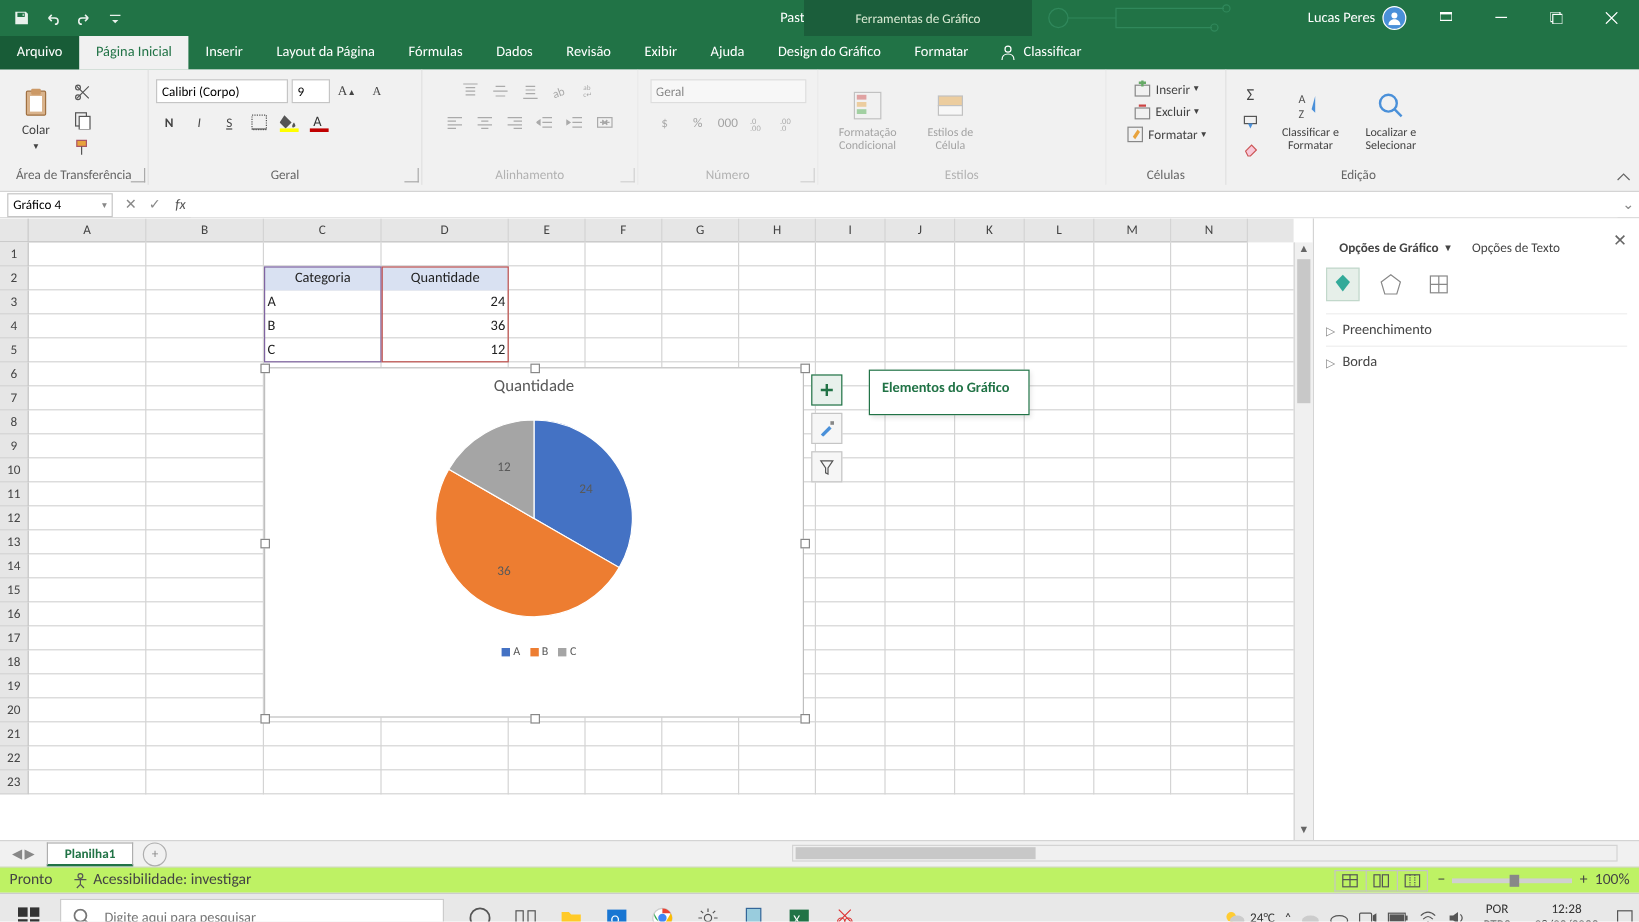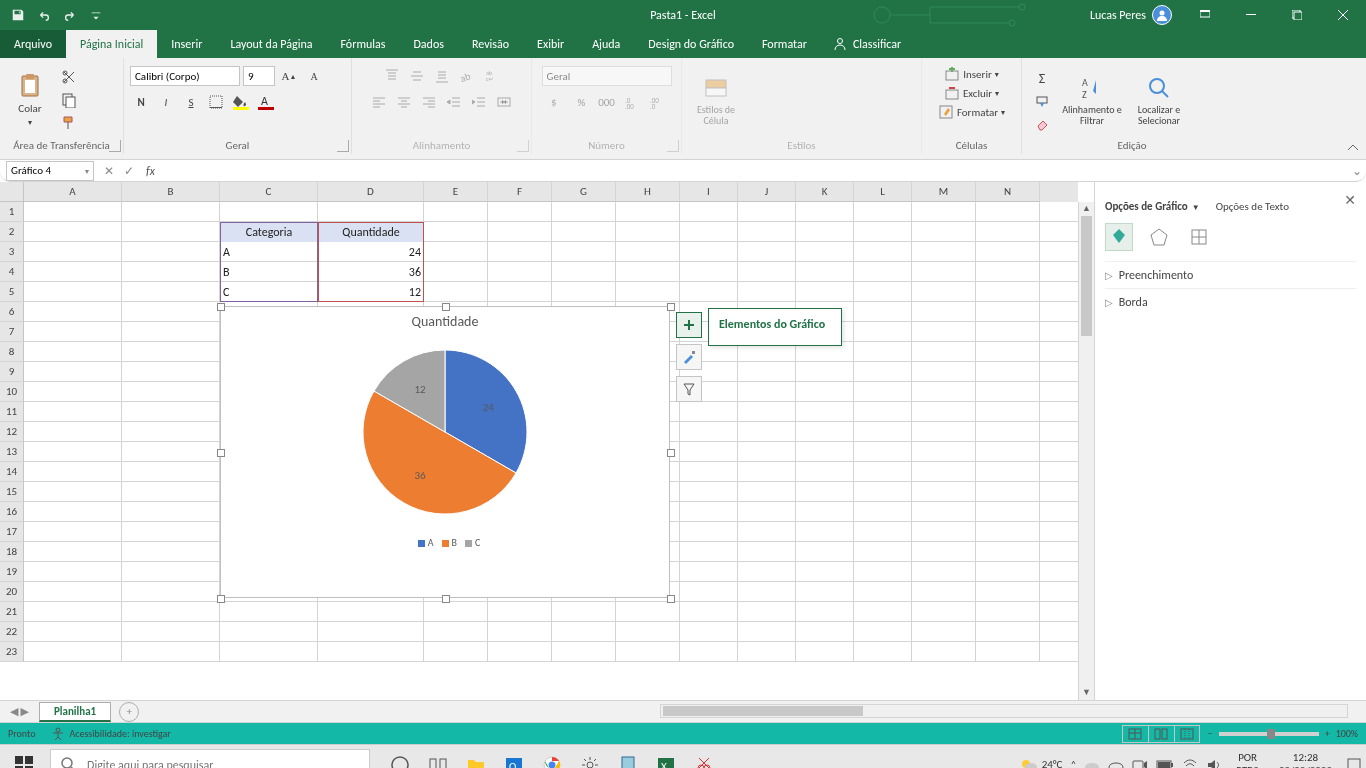--- a/index.html
+++ b/index.html
@@ -38,21 +38,21 @@
 .ribbon .bigbtn .icon { width: 28px; height: 28px; }
 .ribbon .stack { display: flex; flex-direction: column; gap: 3px; }
 .ribbon .smbtn { width: 22px; height: 20px; display: flex; align-items: center; justify-content: center; }
 .ribbon input.fontname { width: 110px; height: 20px; border: 1px solid #c5c5c5; font-size: 11px; padding: 0 4px; background:#fff;}
 .ribbon input.fontsize { width: 32px; height: 20px; border: 1px solid #c5c5c5; font-size: 11px; padding: 0 4px; background:#fff;}
 .ribbon .row { display: flex; gap: 3px; align-items:center;}
 .ribbon .disabled { opacity: 0.45; }
 .ribbon .collapse { position:absolute; right:4px; bottom:4px; width:18px; height:14px;}
 
 
-.fbar { height: 22px; background: #fff; border-bottom: 1px solid #d4d4d4; display: flex; align-items: center; font-size: 12px; border-radius: 10px; }
+.fbar { height: 22px; background: #fff; border-bottom: 1px solid #d4d4d4; display: flex; align-items: center; font-size: 12px; }
 .fbar .namebox { width: 88px; height: 20px; border: 1px solid #c5c5c5; margin: 0 2px 0 6px; padding: 0 4px; display:flex; align-items:center; justify-content:space-between; font-size:11px;}
 .fbar .fxbtns { display:flex; align-items:center; gap:2px; padding:0 4px; color:#888;}
 .fbar .fxbtns span { width:18px; text-align:center;}
 .fbar .fx { font-style: italic; color: #555; padding:0 4px;}
 .fbar .finput { flex: 1; height: 20px; border: none; outline:none; font-size: 12px; padding: 0 4px; }
 .fbar .expand { width:18px; color:#888; text-align:center;}
 
 
 .main { display: flex; height: 518px; position:relative;}
 .grid-area { flex: 1; position: relative; overflow: hidden; background:#fff;}
@@ -86,39 +86,39 @@
 .chartbtn.active { border: 1px solid #217346; background:#e8f1ec;}
 .flyout { position: absolute; background: #fff; border: 1px solid #217346; padding: 8px 16px 8px 10px; font-size: 12px; box-shadow:2px 2px 4px rgba(0,0,0,.1);}
 .flyout .ftitle { color: #217346; font-weight: 600; padding-bottom: 6px; }
 .flyout label { display: flex; align-items: center; gap: 6px; padding: 2px 0; color:#333;}
 .flyout input[type=checkbox]{ accent-color:#217346;}
 
 
 .fpane { width: 272px; border-left: 1px solid #d4d4d4; background: #fff; padding: 8px 10px; position:relative;}
 .fpane .ftitle { font-size: 17px; color: #217346; font-weight:400;}
 .fpane .close { position:absolute; right:10px; top:10px; font-size:14px; color:#666;}
-.fpane .tabs { display: flex; gap: 16px; font-size: 11px; color: #444; margin: 10px 0; }
+.fpane .tabs { display: flex; gap: 16px; font-size: 11px; color: #444; margin: 10px 11px; }
 .fpane .tabs .pt { display:flex; align-items:center; gap:4px;}
 .fpane .tabs .pt.bold { font-weight:600;}
 .fpane .iconrow { display: flex; gap: 12px; margin: 6px 0 10px; }
 .fpane .iconrow .pi { width: 28px; height: 28px; display: flex; align-items: center; justify-content: center; border:1px solid transparent;}
 .fpane .iconrow .pi.active { background:#e6efe9; border:1px solid #c2d8cb;}
 .fpane .section { display:flex; align-items:center; gap:6px; font-size: 12px; color: #444; padding: 6px 0; border-top: 1px solid #eee; }
 .fpane .section .chev { font-size:10px; color:#888;}
 
 
 .sheettabs { height: 22px; background: #f1f1f1; border-top: 1px solid #d4d4d4; display: flex; align-items: center; font-size: 11px; color: #444; position:relative;}
 .sheettabs .nav { display:flex; gap:2px; padding:0 10px; color:#888;}
 .sheettabs .stab { padding: 2px 14px; background: #fff; border: 1px solid #aeaeae; border-bottom: 2px solid #217346; color: #217346; font-weight:600;}
 .sheettabs .addtab { width:20px; height:20px; border:1px solid #aeaeae; border-radius:50%; margin-left:8px; display:flex; align-items:center; justify-content:center; color:#888;}
 .sheettabs .hscroll { position:absolute; right:18px; left:660px; top:3px; height:14px; background:#f0f0f0; border:1px solid #d4d4d4;}
 .sheettabs .hscroll .thumb { position:absolute; left:2px; top:1px; height:10px; width:200px; background:#c8c8c8;}
 
 
-.status { height: 22px; background: #14b8a6; border-top: 1px solid #d4d4d4; display: flex; align-items: center; font-size: 10px; color: #444; padding: 0 8px; justify-content: space-between; }
+.status { height: 22px; background: #bef264; border-top: 1px solid #d4d4d4; display: flex; align-items: center; font-size: 13px; color: #444; padding: 0 8px; justify-content: space-between; }
 .status .left { display: flex; gap: 16px; align-items:center;}
 .status .right { display: flex; align-items: center; gap: 8px; }
 .status .views { display:flex;}
 .status .views .v { width:26px; height:18px; border:1px solid #c5c5c5; border-right:none; display:flex; align-items:center; justify-content:center;}
 .status .views .v:last-child{ border-right:1px solid #c5c5c5;}
 .zoom { display: flex; align-items: center; gap: 6px; }
 .zoom .track { width: 100px; height: 4px; background: #d0d0d0; position: relative; }
 .zoom .track .thumb { position: absolute; left: 48px; top: -3px; width: 8px; height: 10px; background: #888; }
 
 
@@ -154,20 +154,23 @@
         </svg>
       </div>
     <div class="qbtn">
         <svg viewBox="0 0 16 16">
           <path fill="#fff" d="M3 5h10v1H3zm2 5l3 3 3-3z"></path>
         </svg>
       </div>
   </div>
   <div class="center">
       <span>Pasta1 - Excel</span>
+    </div>
+  <div class="ctxtab">
+      <span>Ferramentas de Gráfico</span>
     </div>
   <svg class="circuit" viewBox="0 0 220 30">
       <g fill="none" stroke="#3a966a" stroke-width="1">
         <circle cx="20" cy="15" r="8"></circle>
         <path d="M28 15h40M68 15v-8h50M118 7h40"></path>
         <circle cx="160" cy="7" r="3"></circle>
         <path d="M68 15v8h80"></path>
         <circle cx="150" cy="23" r="3"></circle>
       </g>
     </svg>
@@ -432,20 +435,29 @@
               <text x="0" y="14" font-size="7" fill="#555">.0</text>
             </svg>
           </div>
       </div>
     </div>
     <div class="label"><span>Número</span><span class="launcher"></span></div>
   </div>
 
   <div class="group disabled" style="width:240px">
     <div class="top" style="gap:6px">
+      <div class="bigbtn" style="width:70px">
+        <svg class="icon" viewBox="0 0 28 28">
+            <rect x="3" y="3" width="22" height="22" fill="none" stroke="#888"></rect>
+            <rect x="5" y="5" width="8" height="4" fill="#c44"></rect>
+            <rect x="5" y="11" width="8" height="4" fill="#e8a33d"></rect>
+            <rect x="5" y="17" width="8" height="4" fill="#4a4"></rect>
+          </svg>
+        <span style="font-size:10px; text-align:center;line-height:1.1">Formatação Condicional</span>
+      </div>
       <div class="bigbtn" style="width:56px">
         <svg class="icon" viewBox="0 0 28 28">
             <rect x="4" y="6" width="20" height="8" fill="#e8a33d" stroke="#888"></rect>
             <rect x="4" y="14" width="20" height="8" fill="#fff" stroke="#888"></rect>
           </svg>
         <span style="font-size:10px; text-align:center;line-height:1.1">Estilos de Célula</span>
       </div>
     </div>
     <div class="label"><span>Estilos</span></div>
   </div>
@@ -497,21 +509,21 @@
               <path fill="#f8c8d8" stroke="#c55" d="M3 8l5-5 4 4-5 5H5z"></path>
             </svg>
           </div>
       </div>
       <div class="bigbtn" style="width:60px">
         <svg class="icon" viewBox="0 0 28 28">
             <text x="4" y="12" font-size="10" fill="#555">A</text>
             <text x="4" y="24" font-size="10" fill="#555">Z</text>
             <path fill="#4a90d9" d="M18 6v14l-3-3m3 3l3-3"></path>
           </svg>
-        <span style="font-size:10px; text-align:center;line-height:1.1">Alinhamento e Filtrar</span>
+        <span style="font-size:10px; text-align:center;line-height:1.1">Classificar e Formatar</span>
       </div>
       <div class="bigbtn" style="width:62px">
         <svg class="icon" viewBox="0 0 28 28">
             <circle cx="12" cy="12" r="7" fill="none" stroke="#4a90d9" stroke-width="2"></circle>
             <path stroke="#4a90d9" stroke-width="2" d="M17 17l6 6"></path>
           </svg>
         <span style="font-size:10px; text-align:center;line-height:1.1">Localizar e Selecionar</span>
       </div>
     </div>
     <div class="label"><span>Edição</span></div>
@@ -671,21 +683,21 @@
             <rect x="10" y="1" width="3" height="3" fill="#888"></rect>
           </svg>
         </div>
       <div class="chartbtn">
           <svg width="14" height="14" viewBox="0 0 14 14">
             <path fill="none" stroke="#555" d="M2 2h10L8 8v5l-2-1V8z"></path>
           </svg>
         </div>
     </div>
 
-    <div class="flyout" id="flyout" style="left: 708px; top: 126px;">
+    <div class="flyout" id="flyout" style="left: 724px; top: 126px;">
       <div class="ftitle">Elementos do Gráfico</div>
     </div>
   </div>
 
   <div class="fpane">
     <div class="close">✕</div>
     <div class="tabs">
       <span class="pt bold">
           <span>Opções de Gráfico</span> 
           <span style="font-size:8px">▼</span>

